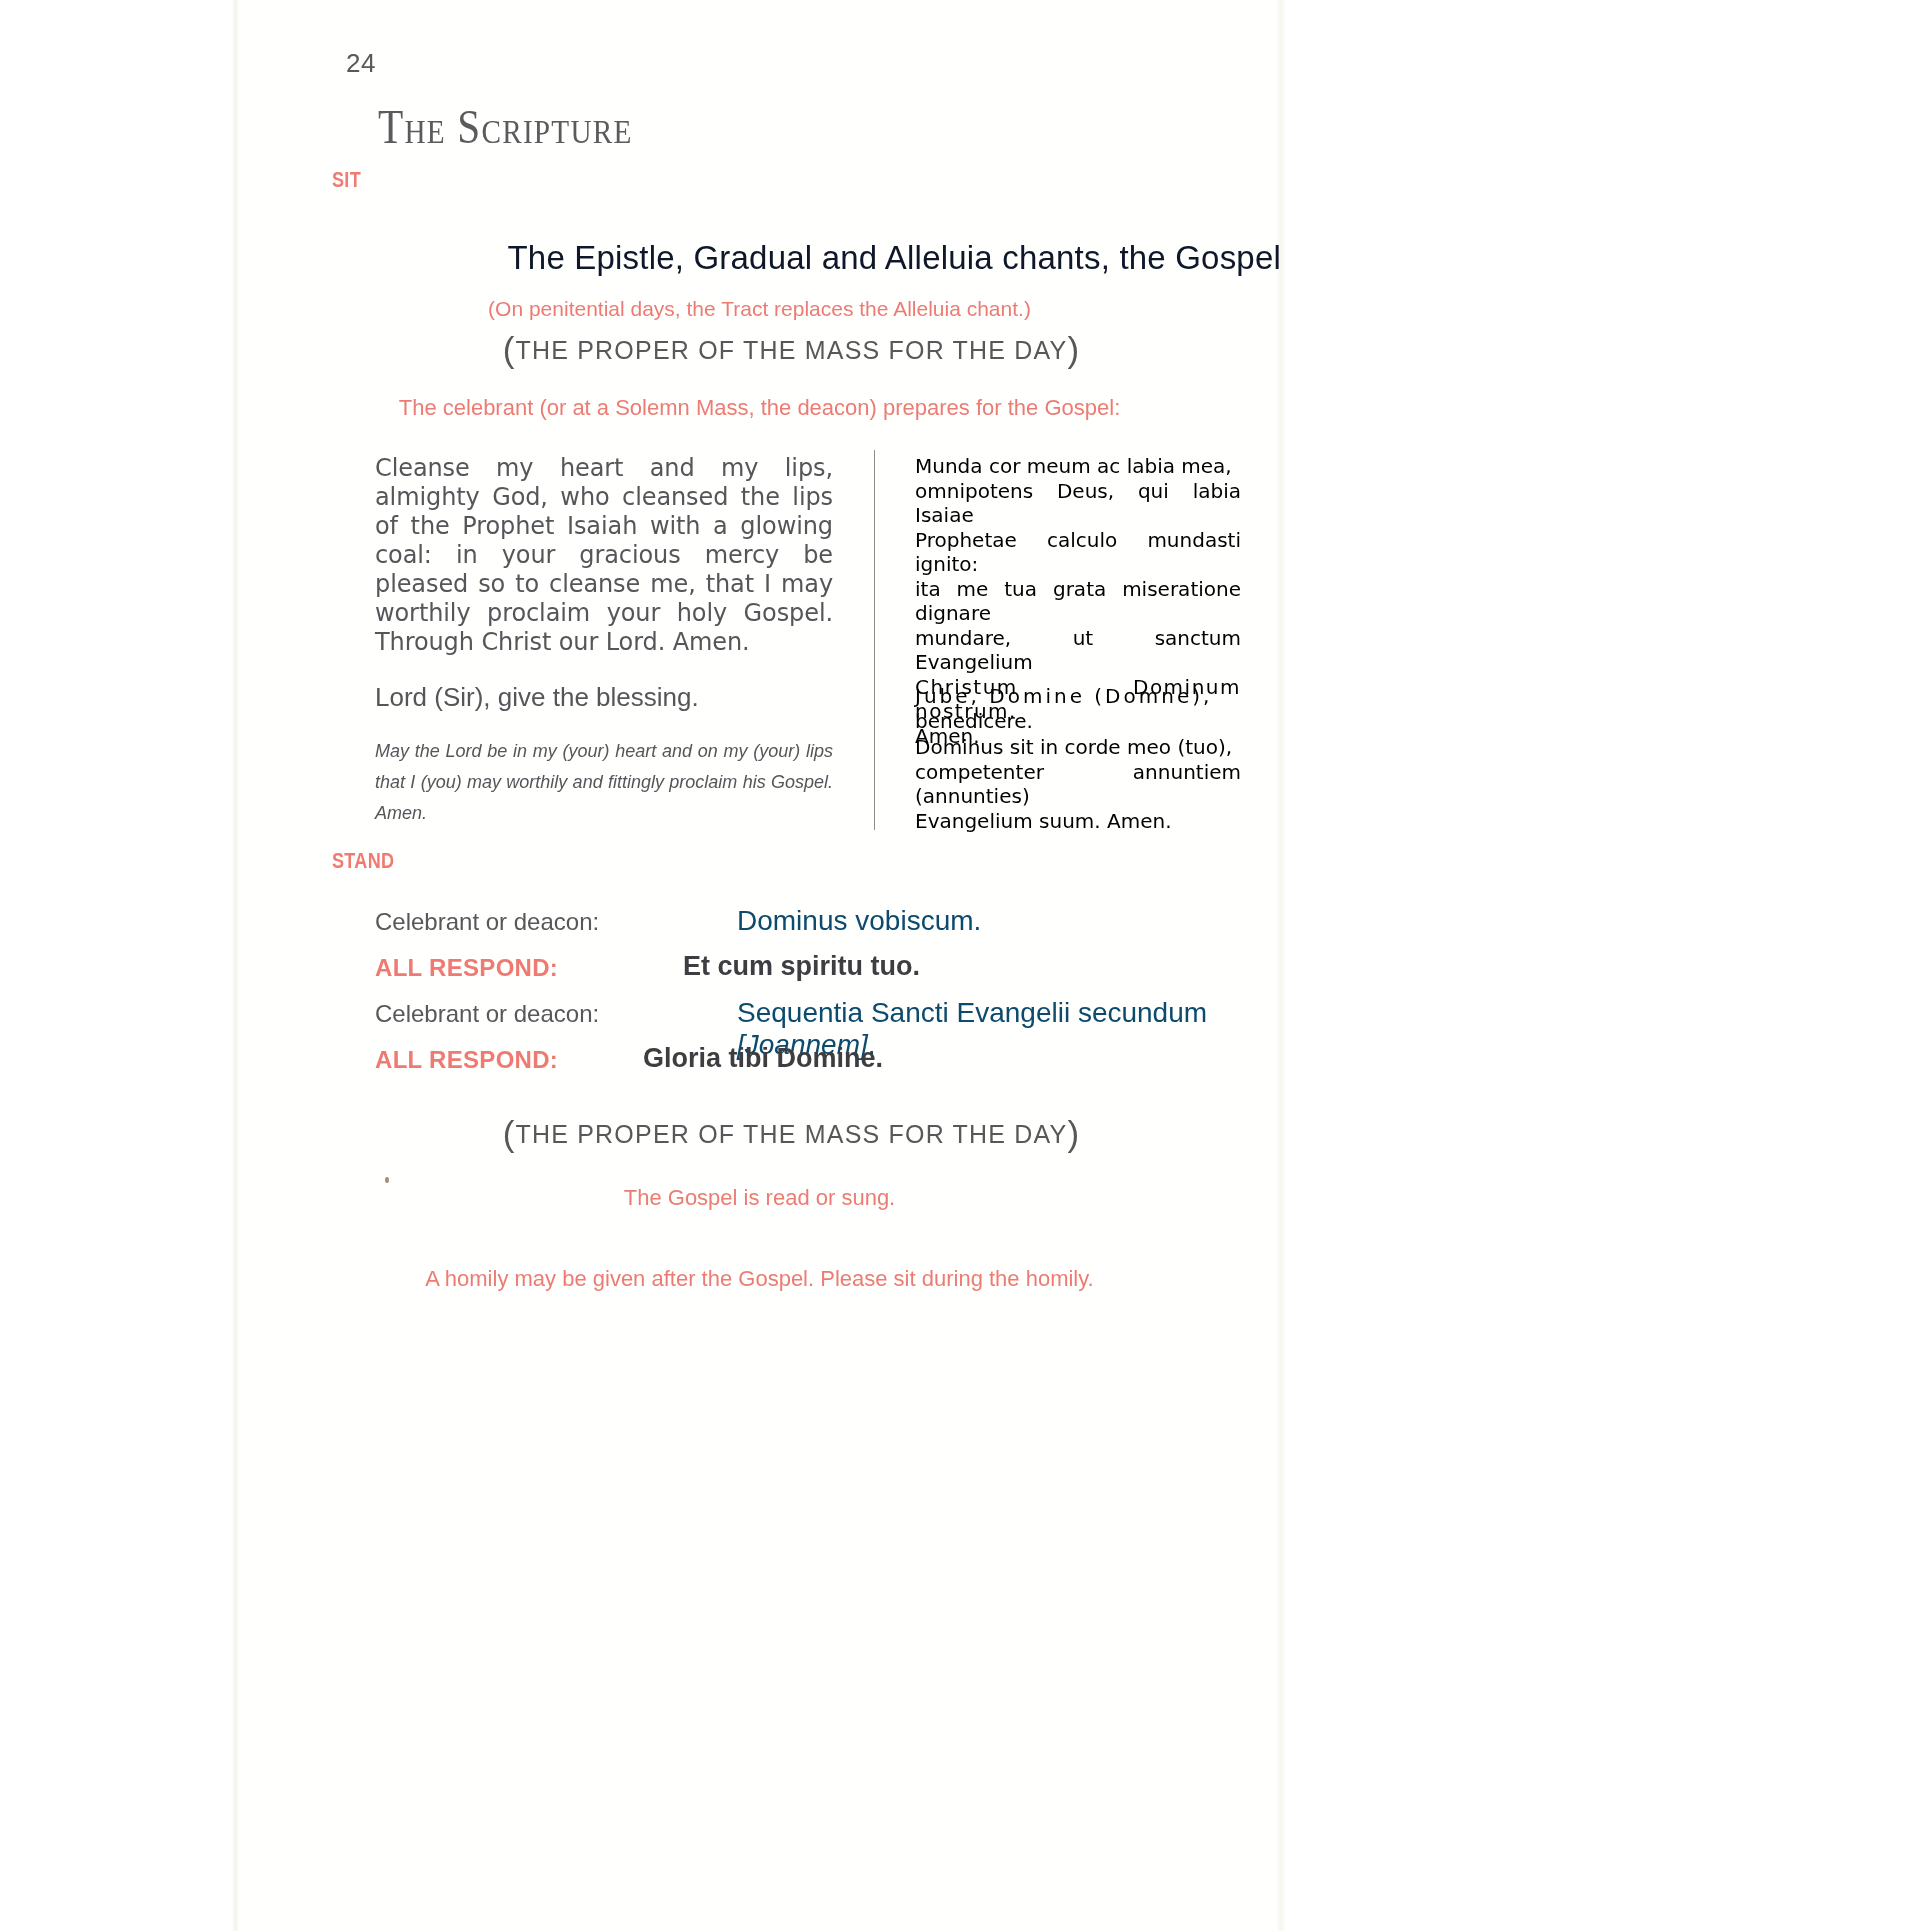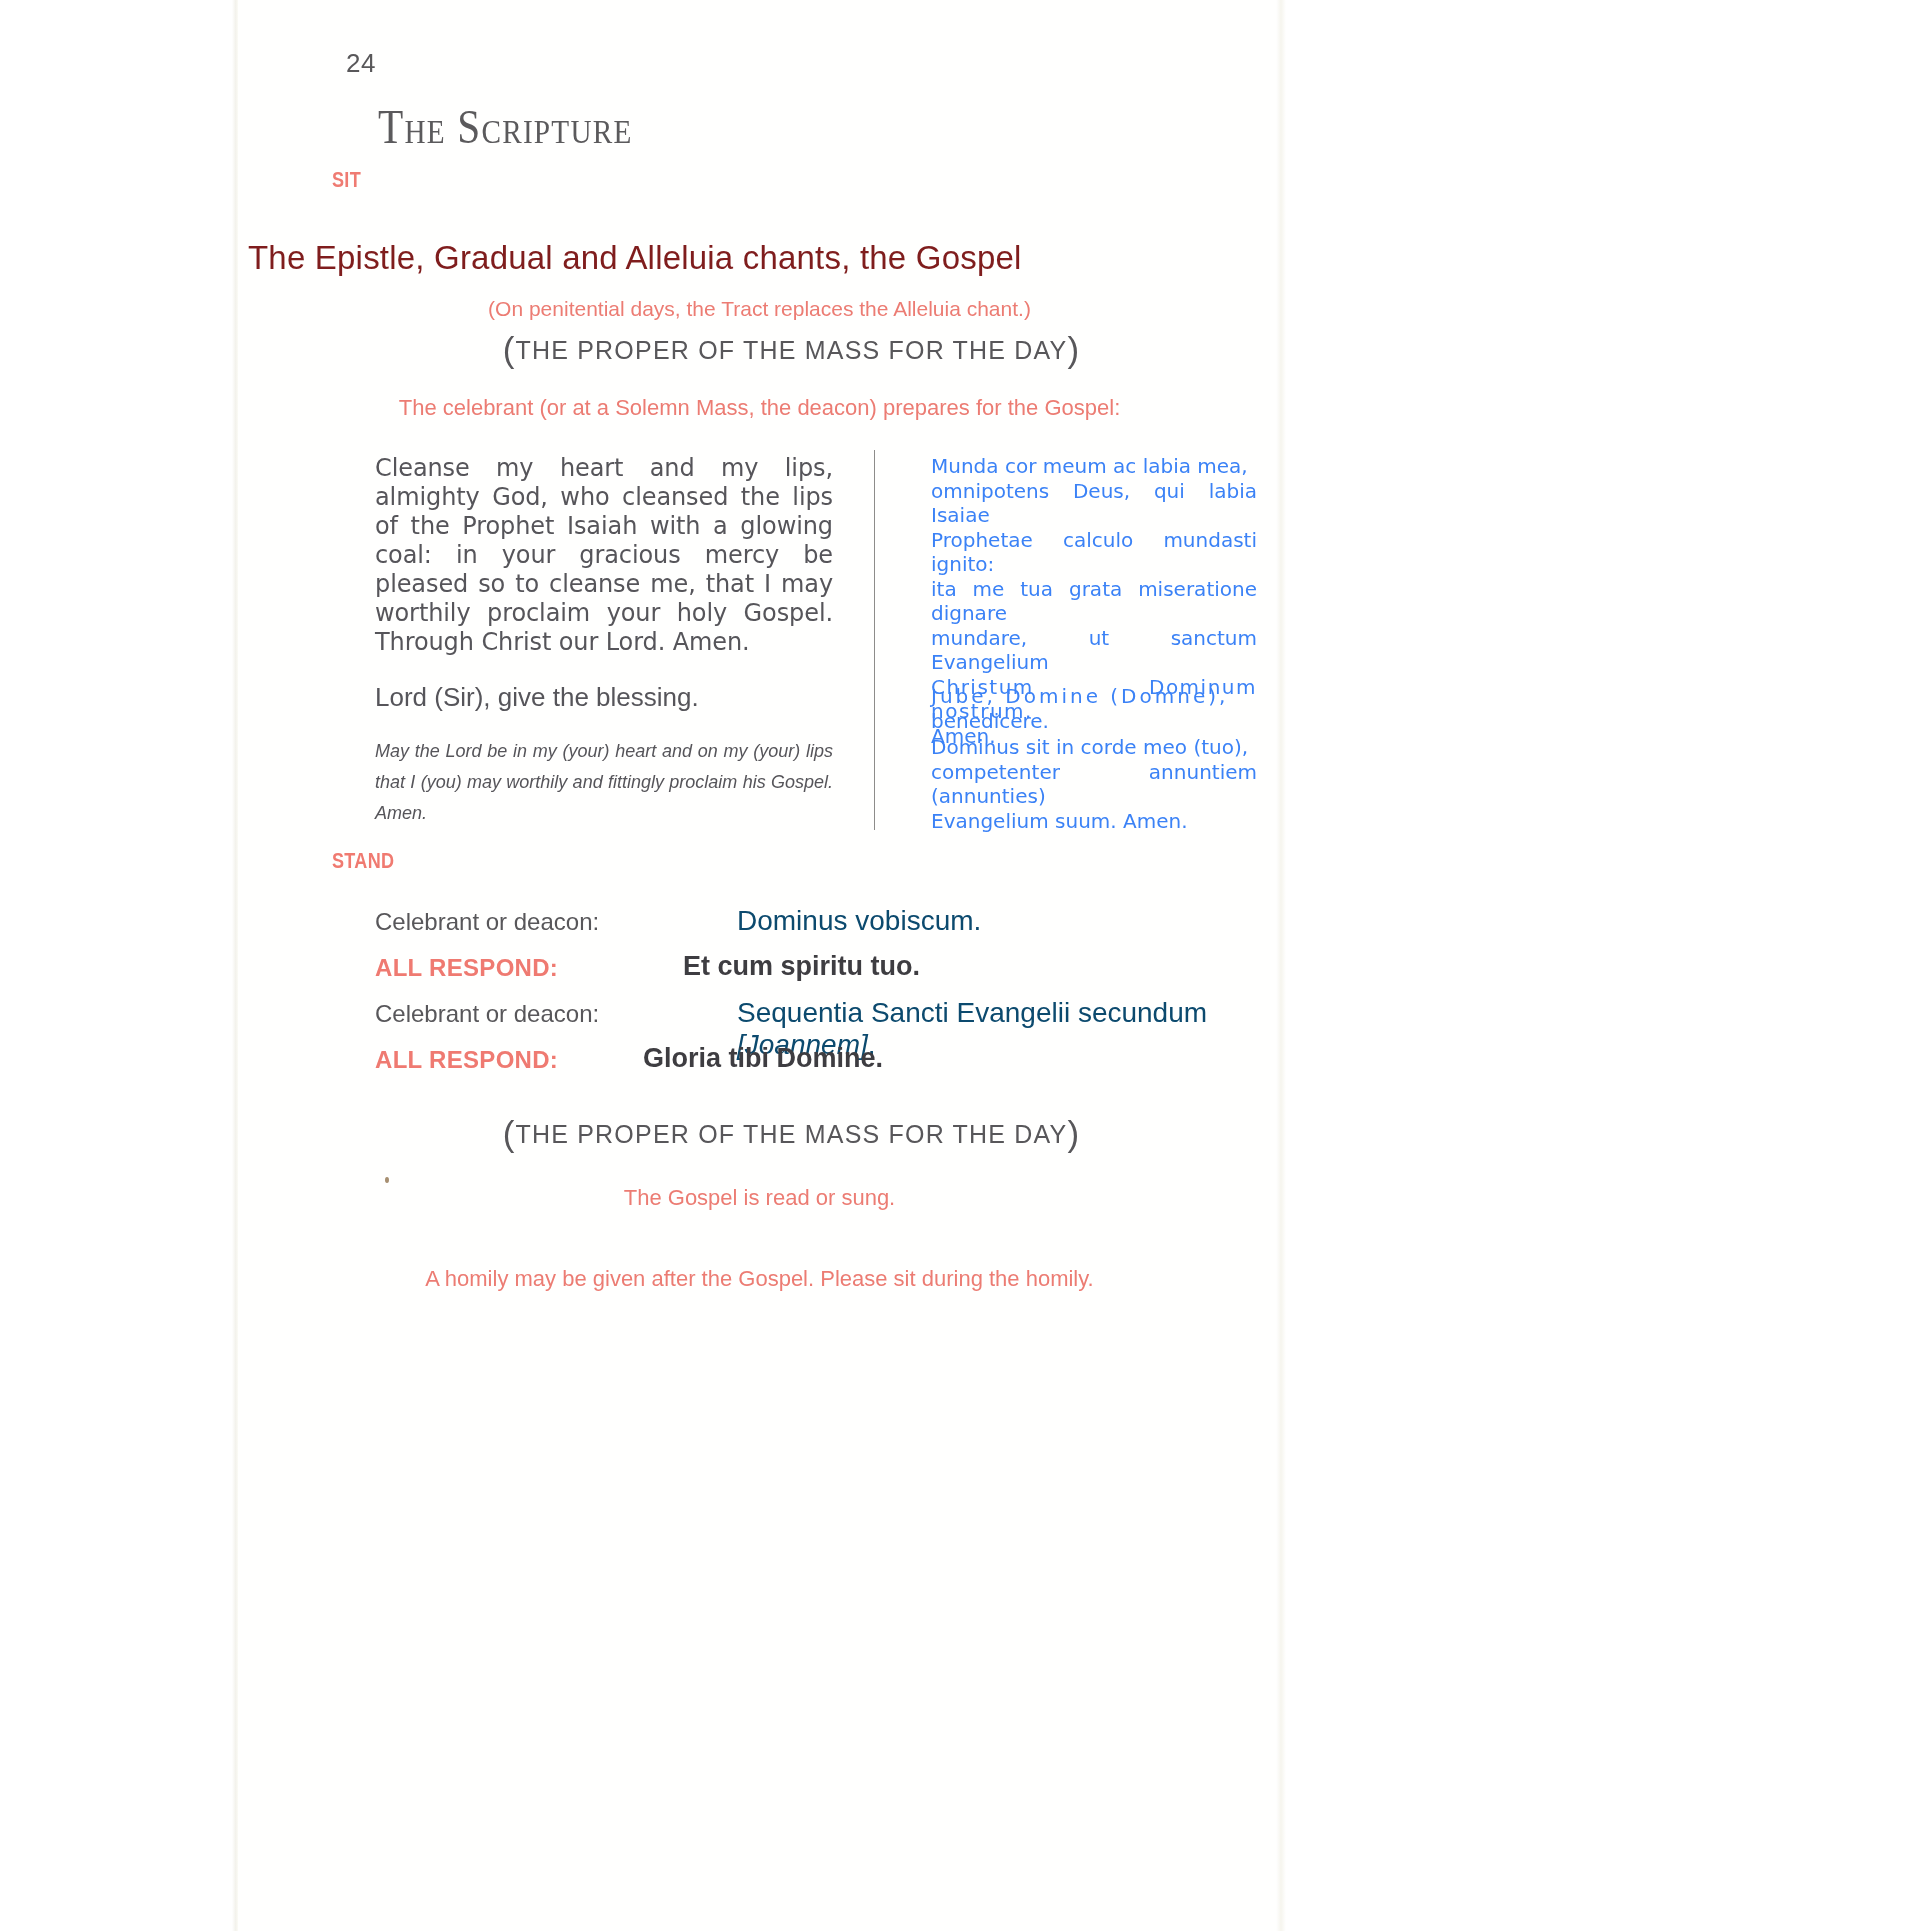--- a/index.html
+++ b/index.html
@@ -59,26 +59,25 @@
     font-size:22px;
     letter-spacing:0.4px;
     transform:scaleX(.82);
     transform-origin:left top;
   }
   .marker-sit{left:332px;top:167px;color:#ef7b72;}
   .marker-stand{left:332px;top:848px;color:#f07a70;}
 
   .headline{
     position:absolute;left:238px;top:239px;width:1043px;
-    text-align:left;
-    font-family:"Liberation Sans Narrow","Liberation Sans",sans-serif;
-    font-stretch:condensed;
-    font-size:33px;color:#7f1d1d;
+    text-align:right;
+    font-family:"Liberation Sans Narrow","Liberation Sans",sans-serif;
+    font-stretch:condensed;
+    font-size:33px;color:#0f172a;
     letter-spacing:0.2px;
-    padding-left:10px;
   }
   .rubric{
     position:absolute;left:238px;width:1043px;
     text-align:center;
     font-family:"Liberation Sans Narrow","Liberation Sans",sans-serif;
     font-stretch:condensed;
     color:#ec7c73;
   }
   .rubric-alleluia{top:281px;font-size:21px;margin-top:16px;}
   .rubric-prepares{top:395px;font-size:22px;}
@@ -102,23 +101,22 @@
     position:absolute;left:874px;top:450px;width:1px;height:380px;
     background:#8d8c8a;
   }
   .col-en{
     position:absolute;left:375px;width:458px;
     color:#56555a;
     text-align:justify;
   }
   .col-la{
     position:absolute;left:915px;width:326px;
-    color:#3b82f6;
+    color:#000000;
     text-align:justify;
-    margin-left:16px;
   }
   .prayer-en-1{
     top:454px;
     font-family:"DejaVu Sans","Liberation Sans",sans-serif;
     font-size:24px;line-height:29px;
     letter-spacing:-0.1px;
   }
   .prayer-la-1{
     top:454px;
     font-family:"DejaVu Sans","Liberation Sans",sans-serif;

